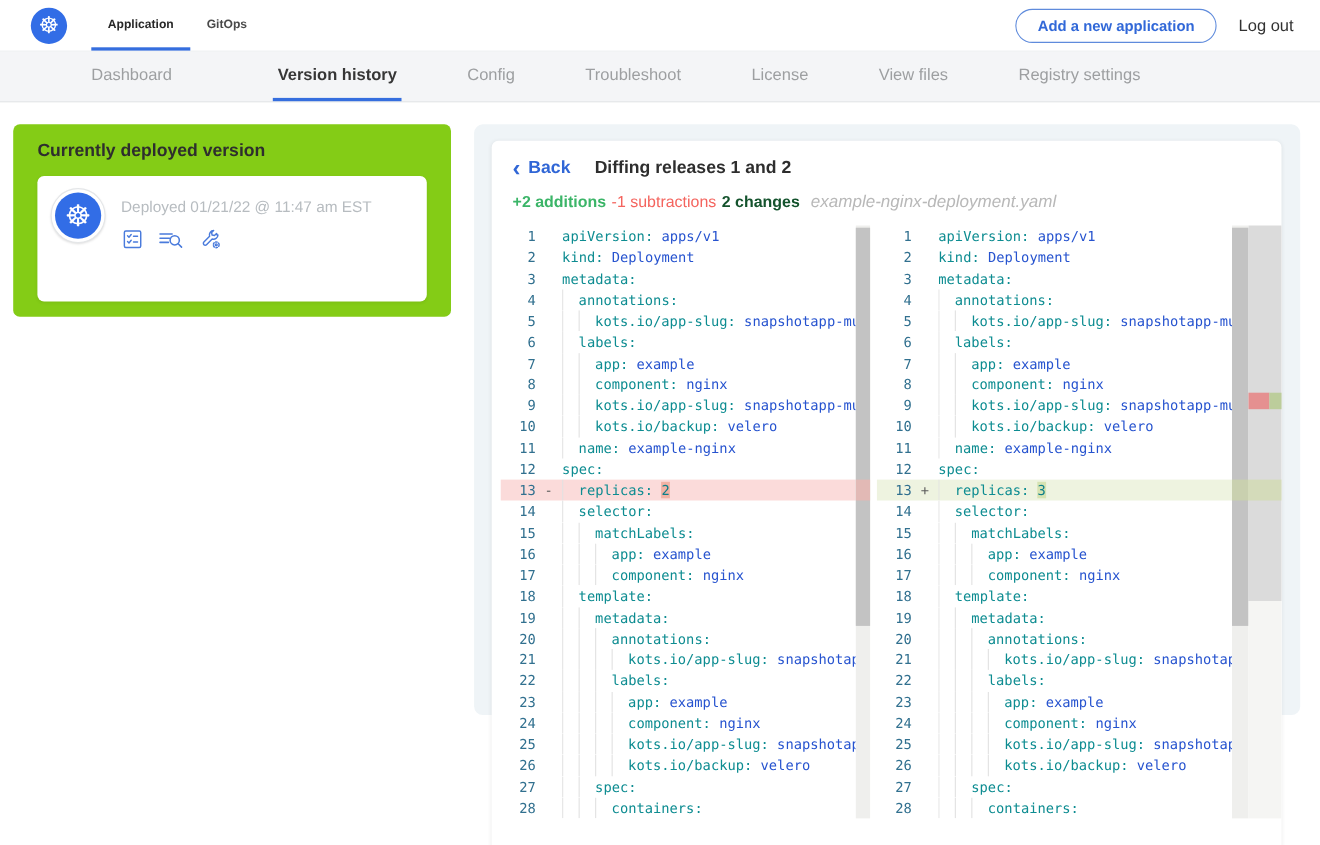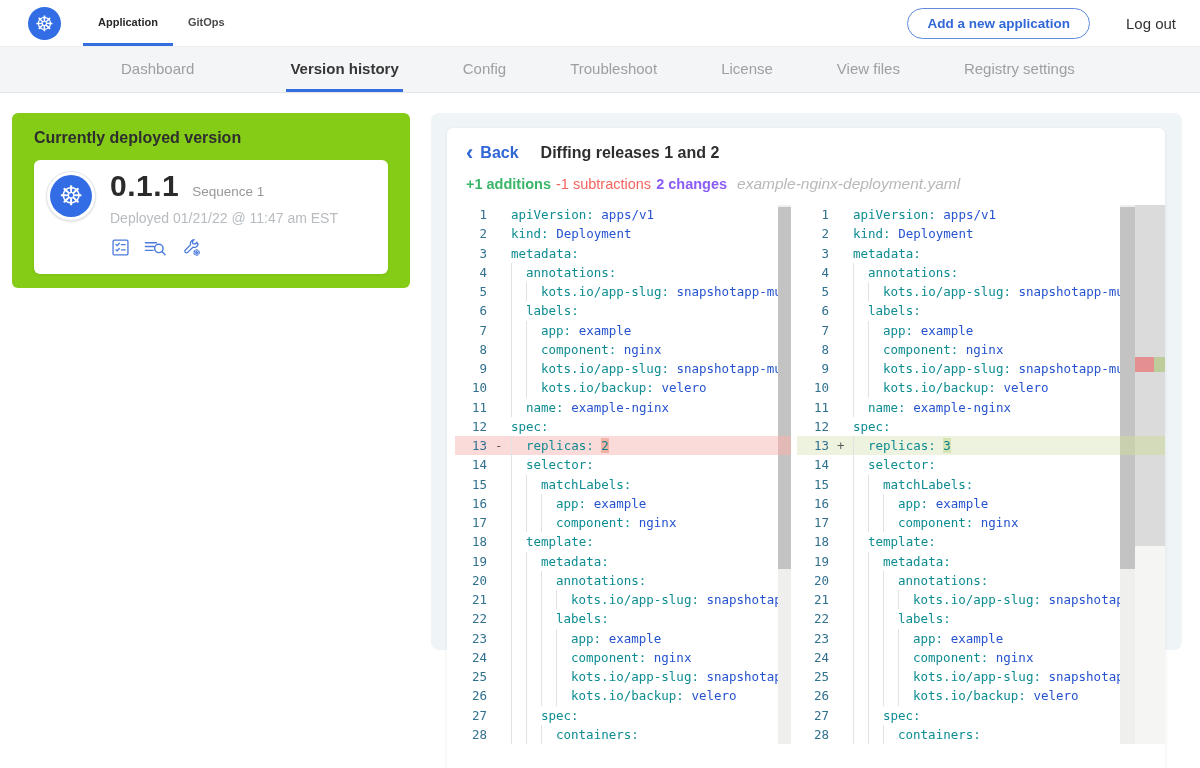--- a/index.html
+++ b/index.html
@@ -10,29 +10,29 @@
   header { position:relative; height:47px; display:flex; align-items:center;
     background:#fff; border-bottom:1px solid #eceef0; }
   .logo { width:33px; height:33px; border-radius:50%; background:#326de6; margin-left:28px;
     display:flex; align-items:center; justify-content:center; flex:none; }
   .logo span { color:#fff; font-size:21px; line-height:1; }
   .top-tabs { display:flex; height:100%; margin-left:22px; }
   .top-tab { display:flex; align-items:center; padding:0 15px; height:100%;
     font-size:11px; font-weight:700; color:#4a4a4a; cursor:pointer;
     border-bottom:3px solid transparent; }
   .top-tab.active { color:#282828; border-bottom-color:#356ede; }
-  .top-right { margin-left:auto; display:flex; align-items:center; gap:36px; padding-right:24px; }
+  .top-right { margin-left:auto; display:flex; align-items:center; gap:20px; padding-right:24px; }
   .add-app-btn { background:#fff; border:1px solid #5f8bdc; color:#3168d8; font-weight:700;
     font-size:13.5px; border-radius:17px; height:31px; padding:0 19px; cursor:pointer;
     font-family:"Liberation Sans", sans-serif; }
   .logout { font-size:15px; color:#323232; cursor:pointer; }
 
   
   .subnav { height:46px; background:#f4f5f7; border-bottom:1px solid #e4e6e8;
-    display:flex; align-items:stretch; padding-left:117px; }
+    display:flex; align-items:stretch; padding-left:79px; }
   .sub-tab { display:flex; align-items:center; padding:0 4px; margin-right:56px;
     font-size:15px; color:#9d9fa1; cursor:pointer; border-bottom:3px solid transparent; }
   .sub-tab.active { color:#363636; font-weight:700; border-bottom-color:#356ede;margin-left:32px; }
 
   
   .deployed-card { position:absolute; left:12px; top:113px; width:398px; height:175px;
     background:#84cc16; border-radius:6px; padding:16px 22px; }
   .deployed-card h2 { font-size:16px; font-weight:700; color:#2e2e2e; }
   .deployed-inner { margin-top:13px; background:#fff; border-radius:6px; height:114px;
     box-shadow:0 1px 3px rgba(0,0,0,.07); display:flex; padding:11px 12px; }
@@ -56,21 +56,21 @@
     background:#eff4f7; border-radius:8px; }
   .diff-card { position:absolute; left:447px; top:128px; width:718px; height:662px;
     background:#fff; border-radius:6px; box-shadow:0 1px 4px rgba(0,0,0,.07); }
   .diff-head { display:flex; align-items:center; margin:16px 0 0 19px; }
   .back { display:flex; align-items:center; color:#3066d6; font-size:16px; font-weight:700; cursor:pointer; }
   .back .chev { font-size:22px; line-height:14px; margin-right:7px; font-weight:700; }
   .diff-head h3 { font-size:16px; font-weight:700; color:#2e2e2e; margin-left:22px; }
   .diff-stats { margin:13px 0 0 19px; font-size:14.5px; display:flex; align-items:baseline; }
   .diff-stats .adds { color:#3bb568; font-weight:700; }
   .diff-stats .subs { color:#f4645e; font-weight:400; margin-left:5px; }
-  .diff-stats .chgs { color:#8b5cf6; font-weight:700; margin-left:5px; }
+  .diff-stats .chgs { color:#14532d; font-weight:700; margin-left:5px; }
   .diff-stats .fname { color:#b8b8b8; font-size:15.5px; margin-left:10px; font-weight:400;font-style:italic; }
 
   .editors { display:flex; margin:12px 0 0 8px; gap:6px; }
   .editor { position:relative; background:#fff; height:539px; display:flex;
     font-family:"DejaVu Sans Mono", monospace; font-size:12.5px; }
   .editor-left { width:336px; }
   .editor-right { width:368px; }
   .lines { flex:1; overflow:hidden; }
   .row { display:flex; height:19.25px; line-height:19.25px; white-space:pre; }
   .num { width:40px; flex:none; text-align:right; padding-right:8px; color:#31708f; }
@@ -127,24 +127,20 @@
 
   <section class="deployed-card">
     <h2>Currently deployed version</h2>
     <div class="deployed-inner">
       <div class="app-logo">
         <div class="app-logo-inner">
             <span>☸</span>
           </div>
       </div>
       <div class="deployed-info">
-        <div class="version-row">
-          <span class="version">0.1.1</span>
-          <span class="sequence">Sequence 1</span>
-        </div>
         <div class="deployed-date">Deployed 01/21/22 @ 11:47 am EST</div>
         <div class="action-icons">
           <span class="ic">
             <svg width="21" height="21" viewBox="0 0 24 24">
               <rect x="3.5" y="3.5" width="17" height="17" rx="1.5"></rect>
               <path d="M6.8 8.4 l1.5 1.5 2.3-2.8"></path>
               <line x1="13" y1="8.8" x2="17.2" y2="8.8"></line>
               <path d="M6.8 14.4 l1.5 1.5 2.3-2.8"></path>
               <line x1="13" y1="14.8" x2="17.2" y2="14.8"></line>
             </svg>
@@ -174,21 +170,21 @@
 
   <section class="diff-card">
     <div class="diff-head">
       <a class="back">
         <span class="chev">‹</span>
         <span>Back</span>
       </a>
       <h3>Diffing releases 1 and 2</h3>
     </div>
     <div class="diff-stats">
-      <span class="adds">+1 additions</span>
+      <span class="adds">+2 additions</span>
       <span class="subs">-1 subtractions</span>
       <span class="chgs">2 changes</span>
       <span class="fname">example-nginx-deployment.yaml</span>
     </div>
     <div class="editors">
       <div class="editor editor-left">
         <div class="lines" id="lines-left">
             <div class="row"><span class="num">1</span><span class="mark"></span><span class="code"><span class="k">apiVersion:</span> <span class="v">apps/v1</span></span></div>
             <div class="row"><span class="num">2</span><span class="mark"></span><span class="code"><span class="k">kind:</span> <span class="v">Deployment</span></span></div>
             <div class="row"><span class="num">3</span><span class="mark"></span><span class="code"><span class="k">metadata:</span></span></div>

